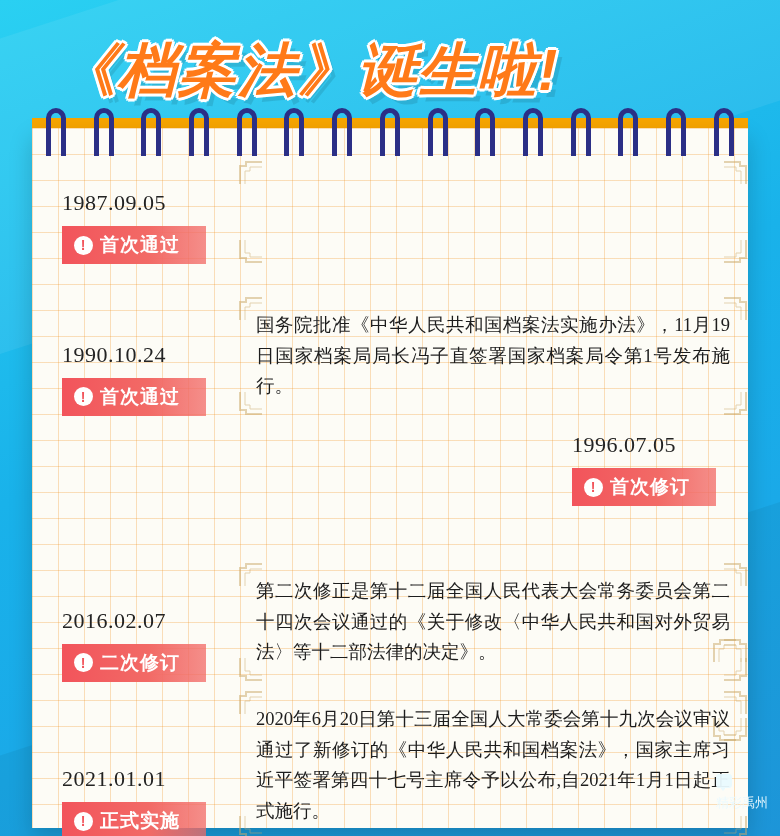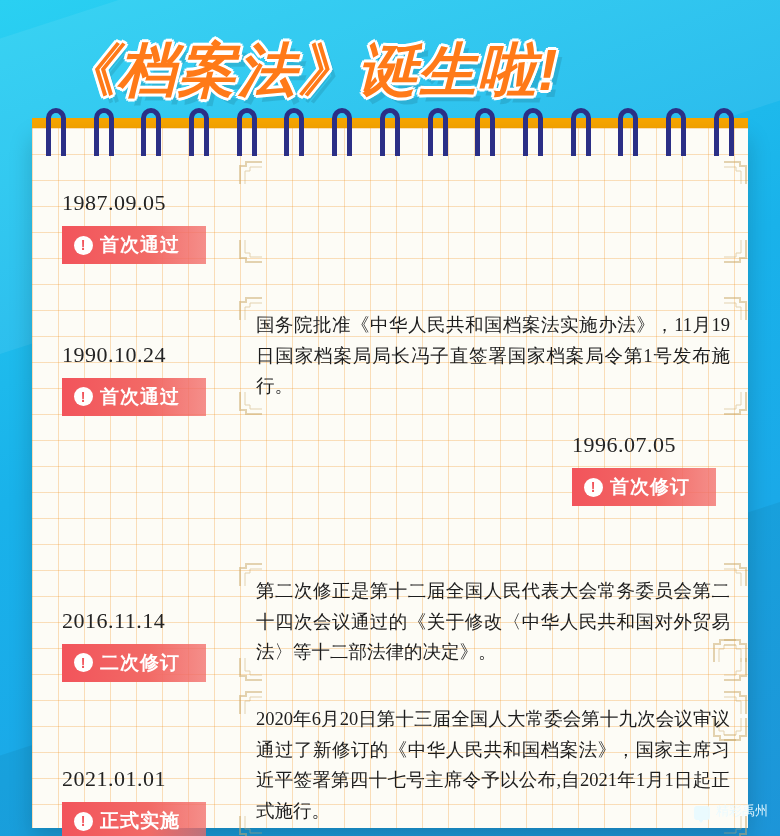--- a/index.html
+++ b/index.html
@@ -180,27 +180,28 @@
     line-height: 1.65;
     color: #1d1d1d;
     font-family: "Liberation Serif", serif;
     text-align: justify;
   }
 
   
   .watermark {
     position: absolute;
     right: 12px;
-    bottom: 16px;
+    bottom: 24px;
     display: flex;
-    align-items: flex-end;
+    align-items: flex-start;
     gap: 6px;
     color: #eafaff;
     font-size: 13px;
     opacity: 0.95;
+    flex-direction: column;
   }
   .wm-logo {
     width: 16px;
     height: 14px;
     background: #eafaff;
     border-radius: 3px;
     position: relative;
   }
   .wm-logo::after {
     content: "";
@@ -328,21 +329,21 @@
           </svg>
         <svg class="frame-corner" style="right:0;bottom:0;transform:scale(-1,-1);" viewBox="0 0 26 26">
             <path d="M2 24V6h6V2h16" fill="none" stroke="#caa96a" stroke-width="2"></path>
             <path d="M7 24V11h5V7h12" fill="none" stroke="#caa96a" stroke-width="1"></path>
           </svg>
       </div>
     </div>
 
     <div class="row" style="top:402px;">
       <div class="left-col">
-        <div class="date">2016.11.14</div>
+        <div class="date">2016.02.07</div>
         <div class="tag">
           <span class="excl">!</span>
           <span>二次修订</span>
         </div>
       </div>
       <div class="box">
         <svg class="frame-corner" style="left:0;top:0;" viewBox="0 0 26 26">
             <path d="M2 24V6h6V2h16" fill="none" stroke="#caa96a" stroke-width="2"></path>
             <path d="M7 24V11h5V7h12" fill="none" stroke="#caa96a" stroke-width="1"></path>
           </svg>

